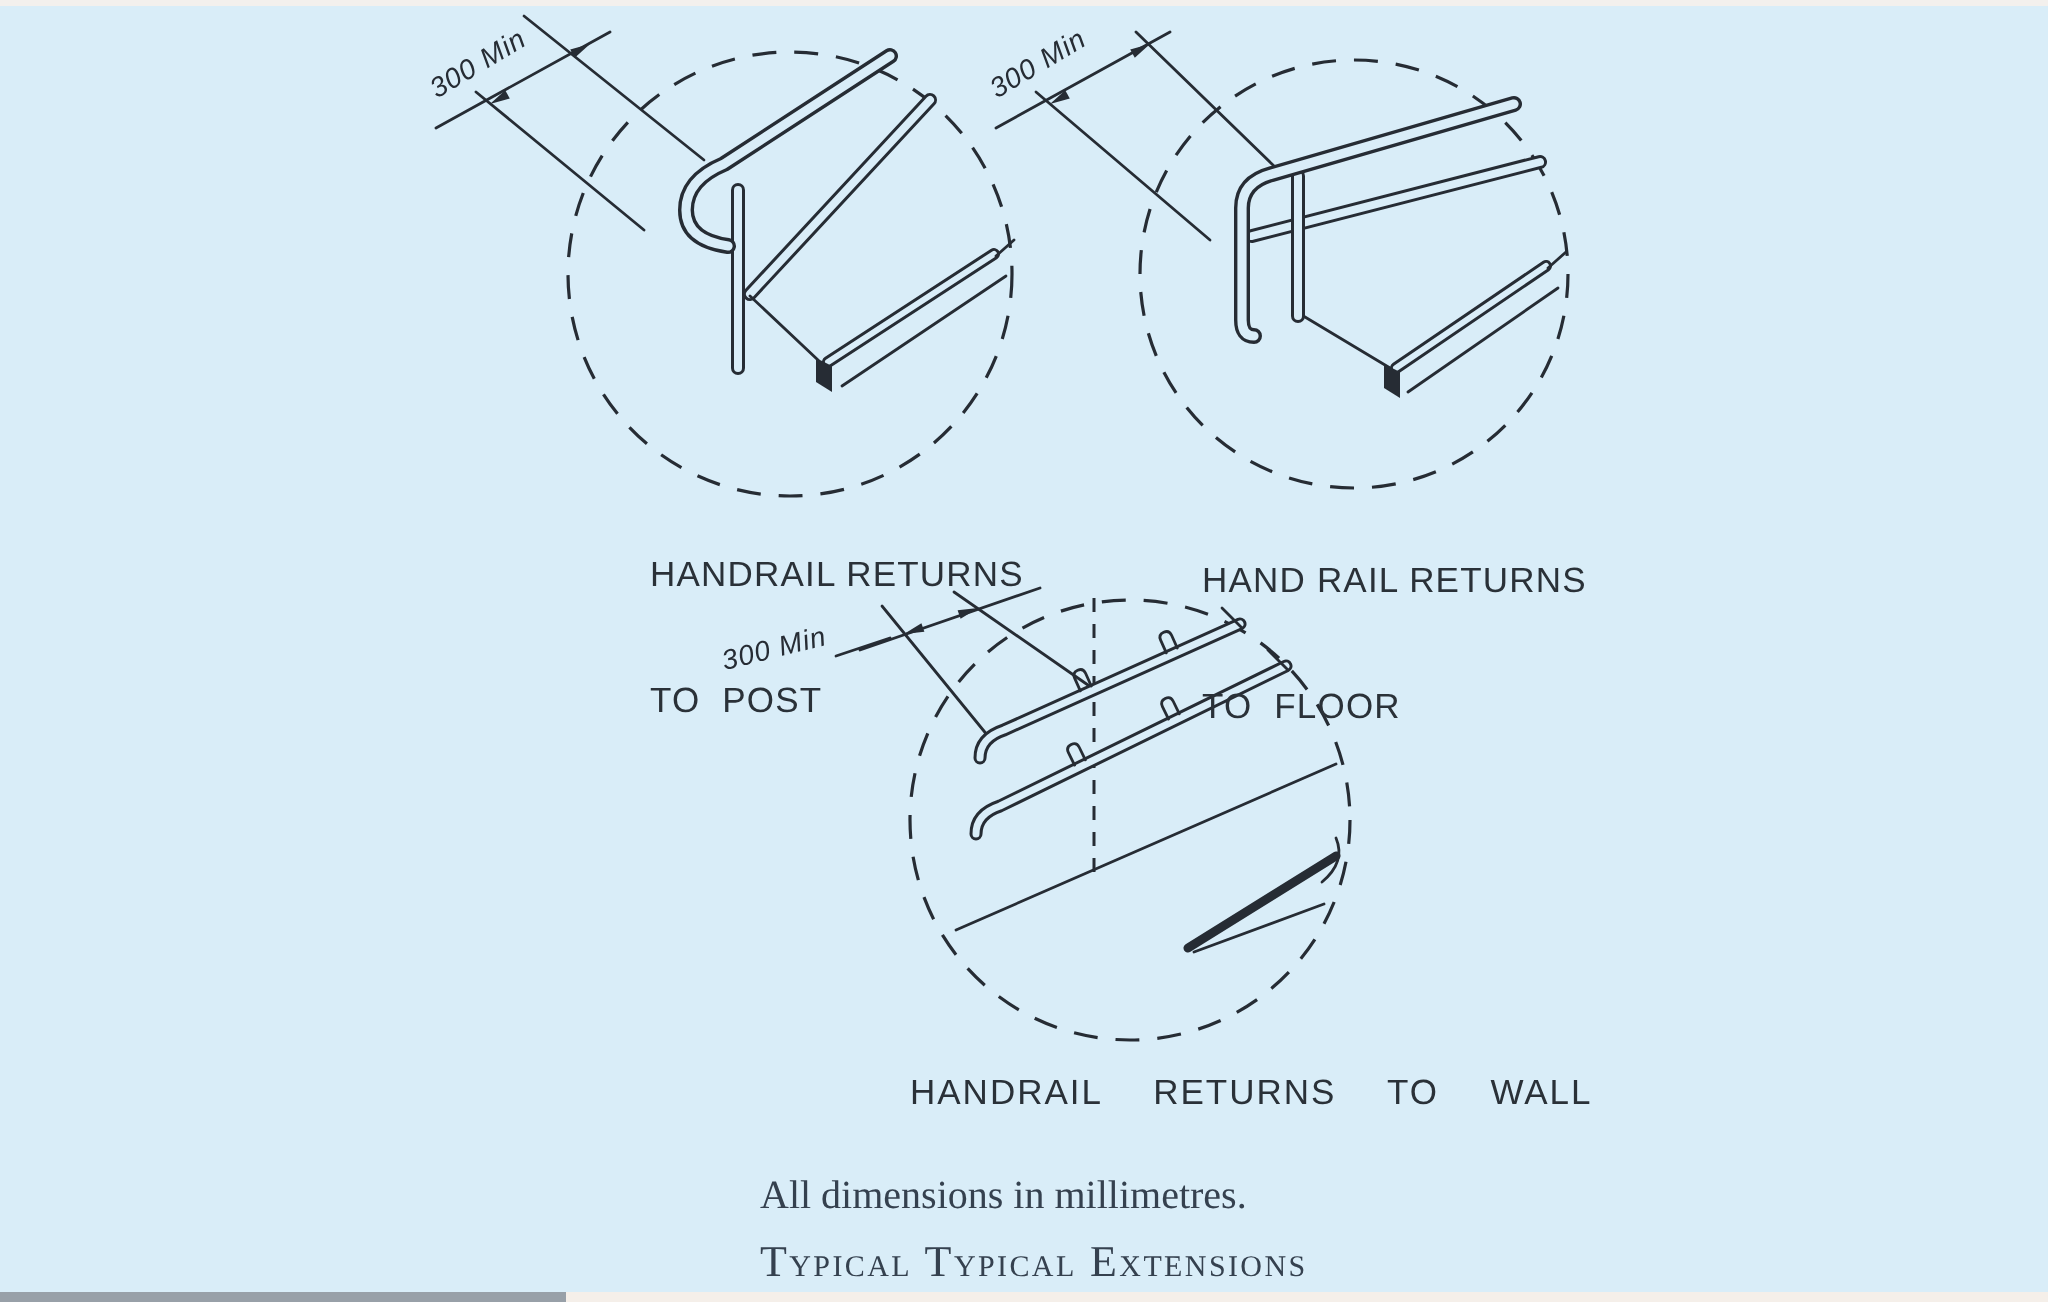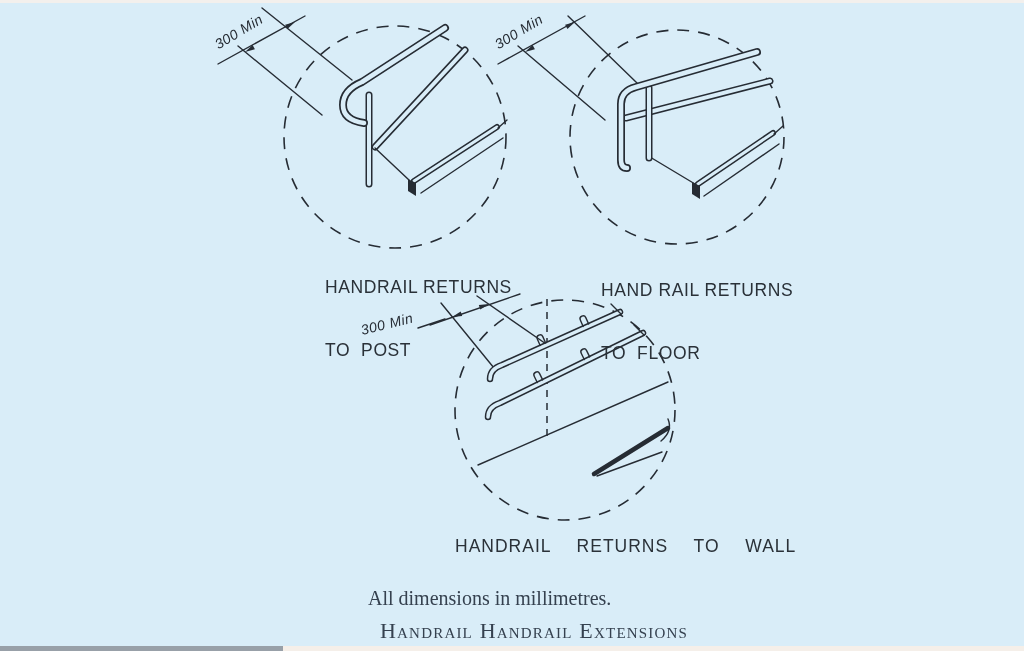--- a/index.html
+++ b/index.html
@@ -27,21 +27,21 @@
   .dim-text{
     position:absolute;height:16px;font-style:italic;font-size:14px;letter-spacing:.5px;
     color:var(--ink);transform-origin:0 100%;white-space:pre;
   }
   .lbl{
     position:absolute;font-size:17.5px;line-height:21px;letter-spacing:.6px;
     color:var(--label);white-space:pre;
   }
   .lbl-wall{word-spacing:7px;letter-spacing:1px;}
   .units-note{
-    position:absolute;left:368px;top:587px;font-family:"Liberation Serif",serif;
+    position:absolute;left:380px;top:587px;font-family:"Liberation Serif",serif;
     font-size:20px;color:var(--caption);white-space:pre;text-align:center;
   }
   .page-title{
     position:absolute;left:380px;top:618px;font-family:"Liberation Serif",serif;
     font-variant:small-caps;font-size:22px;letter-spacing:1.2px;color:var(--caption);white-space:pre;
   }
 </style>
 </head>
 <body style="--bg: #d9edf8; --ink: #262c34; --label: #2a3138; --caption: #35414f; --edge_top: #f3f0ed; --edge_gray: #98a0a8; --edge_light: #f5efe9;">
 
@@ -152,17 +152,17 @@
     <div>HAND RAIL RETURNS</div>
     <div>TO  FLOOR</div>
   </div>
   <div class="lbl" style="left:325px;top:235px;">
     <div>HANDRAIL RETURNS</div>
     <div>TO  POST</div>
   </div>
   <div class="lbl lbl-wall" style="left:455px;top:536px;">HANDRAIL  RETURNS  TO  WALL</div>
 
   <div class="units-note">All dimensions in millimetres.</div>
-  <div class="page-title">Handrail Handrail Extensions</div>
+  <div class="page-title">Typical Typical Extensions</div>
 
   <div class="edge-bot-gray"></div>
   <div class="edge-bot-light"></div>
 </div>
 
 </body></html>

